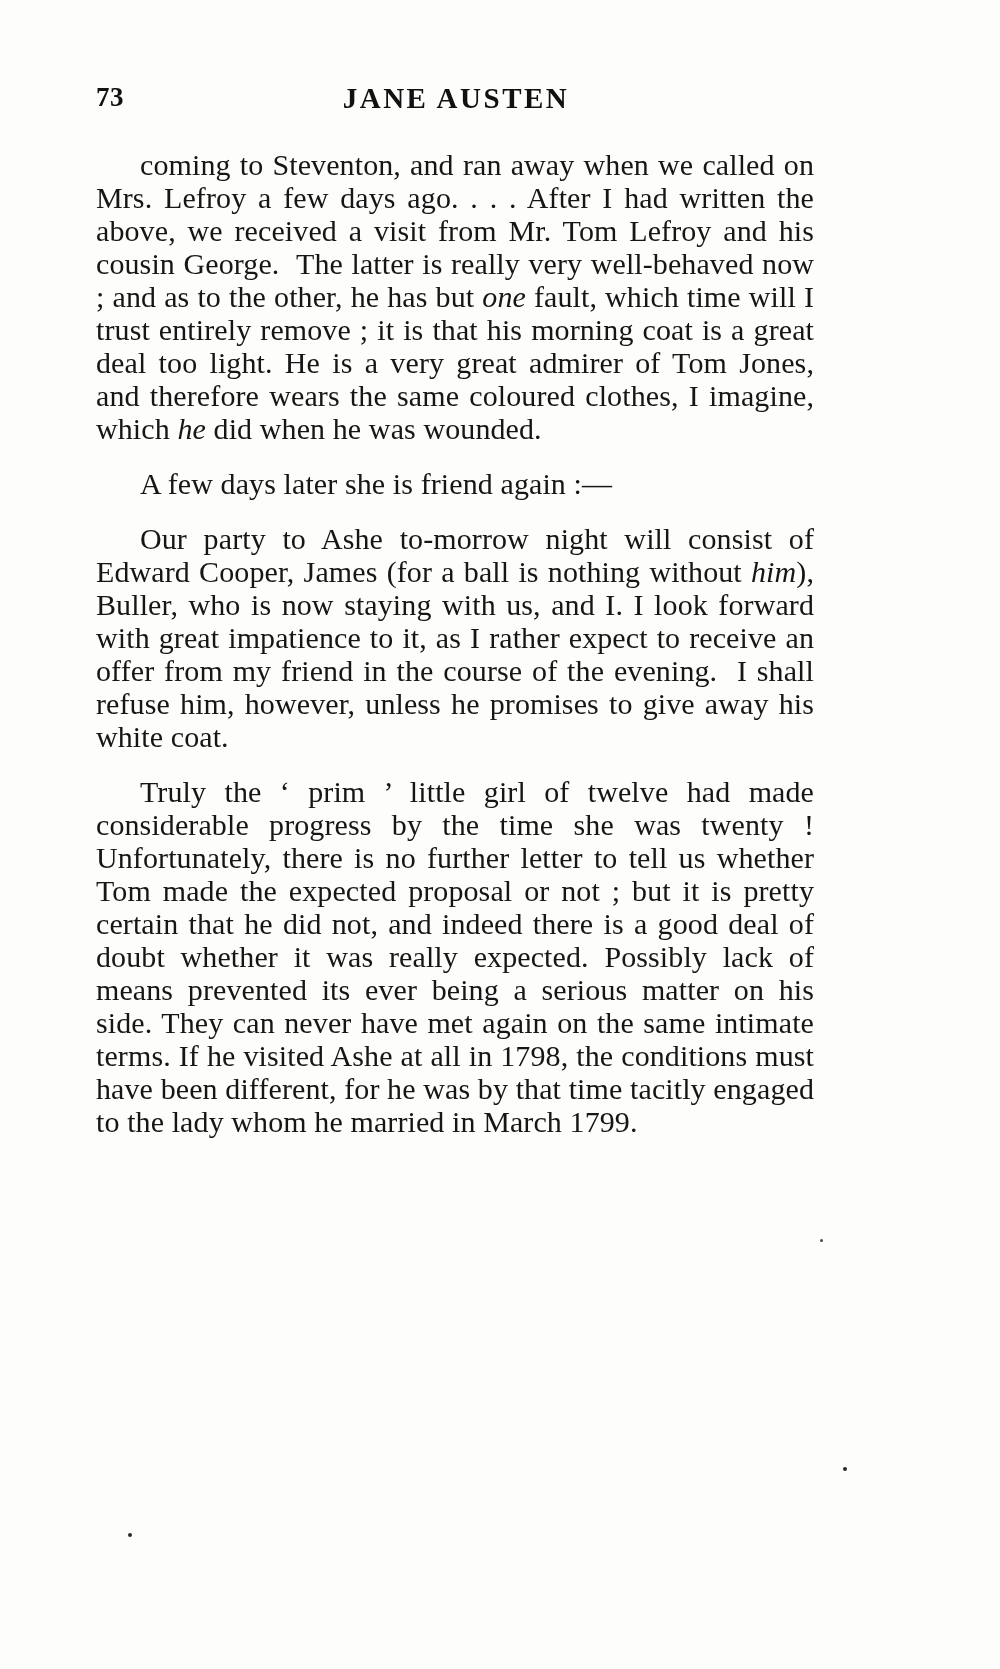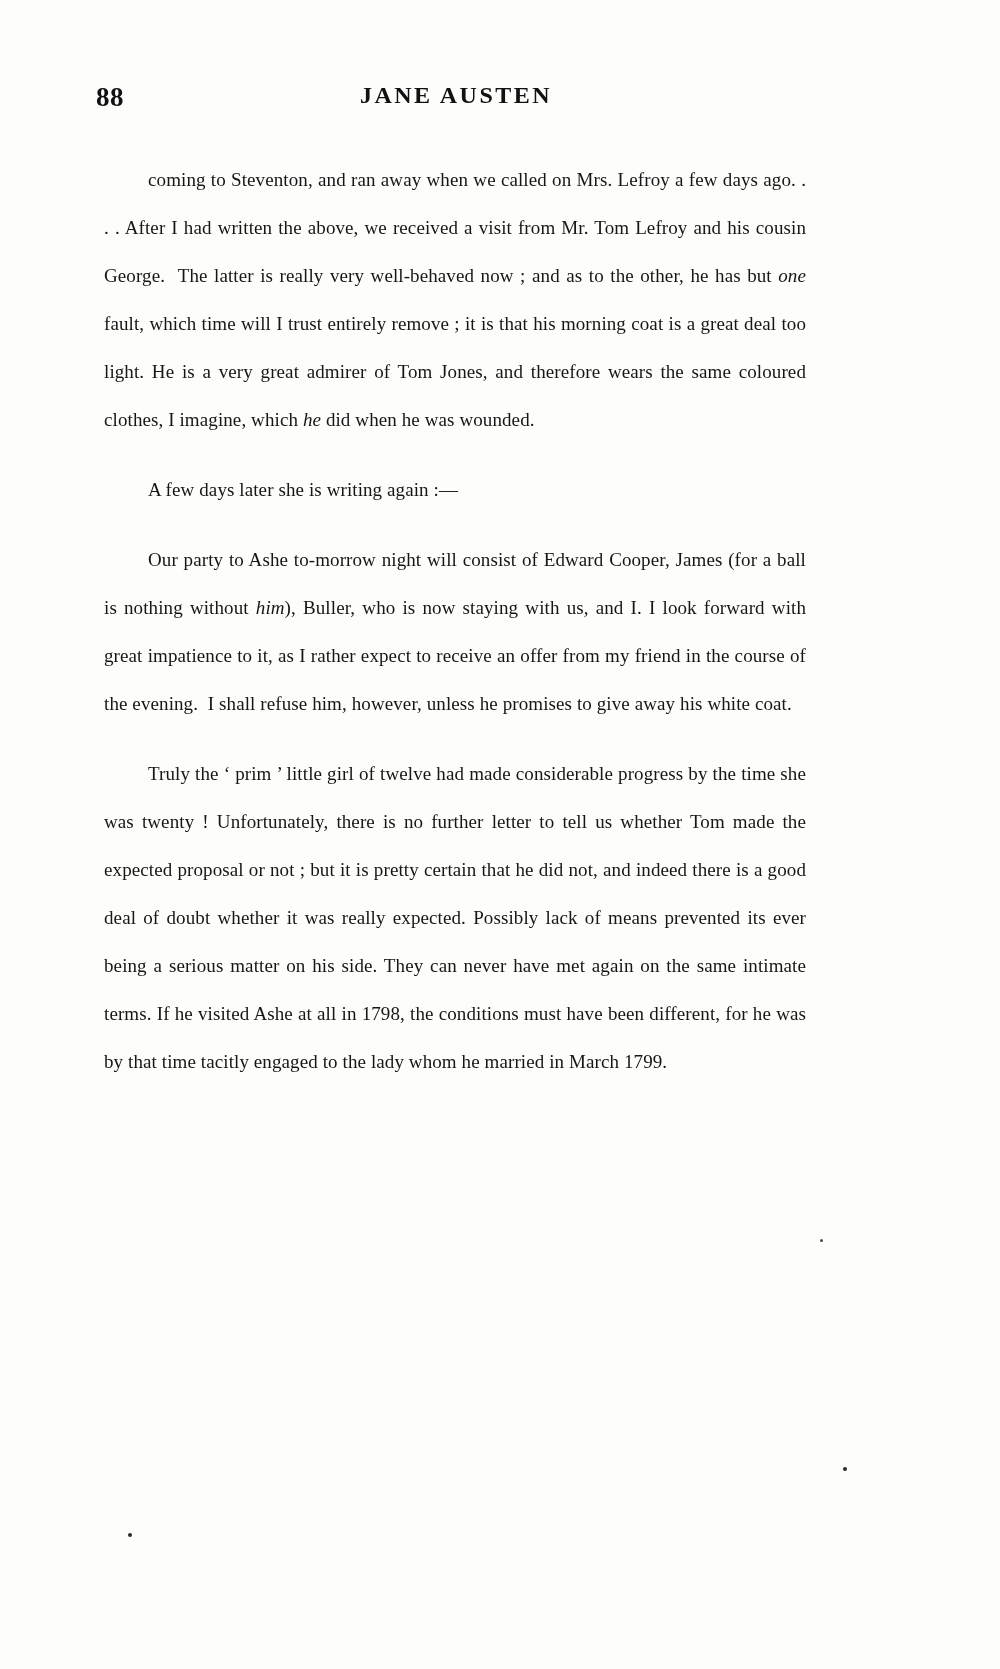--- a/index.html
+++ b/index.html
@@ -37,35 +37,35 @@
     font-weight: bold;
     letter-spacing: 0.5px;
     color: #111;
   }
   .running-title {
     position: absolute;
     left: 0;
     top: 0;
     width: 720px;
     text-align: center;
-    font-size: 24px;
+    font-size: 29px;
     font-weight: bold;
     letter-spacing: 2.5px;
     color: #111;
   }
   .body-text {
     position: absolute;
     left: 96px;
     top: 148px;
     width: 718px;
   }
   p.para {
-    margin: 8px;
-    font-size: 19px;
-    line-height: 48px;
+    margin: 0;
+    font-size: 30px;
+    line-height: 33px;
     text-align: justify;
     text-justify: inter-word;
     color: #161616;
     letter-spacing: 0.1px;
   }
   p.para + p.para {
     margin-top: 22px;
   }
   p.gap-large {
     margin-top: 34px;
@@ -93,29 +93,29 @@
     border-radius: 50%;
   }
   .speck-a { left: 820px; top: 1239px; }
 </style>
 </head>
 <body>
 
 <div class="page">
 
   <div class="header">
-    <div class="folio">88</div>
+    <div class="folio">73</div>
     <div class="running-title">JANE AUSTEN</div>
   </div>
 
   <div class="body-text">
 
     <p class="para indent">coming to Steventon, and ran away when we called on Mrs. Lefroy a few days ago. . . . After I had written the above, we received a visit from Mr. Tom Lefroy and his cousin George.&nbsp; The latter is really very well-behaved now ; and as to the other, he has but <em>one</em> fault, which time will I trust entirely remove ; it is that his morning coat is a great deal too light. He is a very great admirer of Tom Jones, and therefore wears the same coloured clothes, I imagine, which <em>he</em> did when he was wounded.</p>
 
-    <p class="para indent gap-large">A few days later she is writing again :—</p>
+    <p class="para indent gap-large">A few days later she is friend again :—</p>
 
     <p class="para indent gap-large">Our party to Ashe to-morrow night will consist of Edward Cooper, James (for a ball is nothing without <em>him</em>), Buller, who is now staying with us, and I. I look forward with great impatience to it, as I rather expect to receive an offer from my friend in the course of the evening.&nbsp; I shall refuse him, however, unless he promises to give away his white coat.</p>
 
 
     <p class="para indent gap-large">Truly the ‘ prim ’ little girl of twelve had made considerable progress by the time she was twenty ! Unfortunately, there is no further letter to tell us whether Tom made the expected proposal or not ; but it is pretty certain that he did not, and indeed there is a good deal of doubt whether it was really expected.  Possibly lack of means prevented its ever being a serious matter on his side.  They can never have met again on the same intimate terms.  If he visited Ashe at all in 1798, the conditions must have been different, for he was by that time tacitly engaged to the lady whom he married in March 1799.</p>
 
   </div>
 
   <div class="stray-dot dot-a"></div>
   <div class="stray-dot dot-b"></div>

